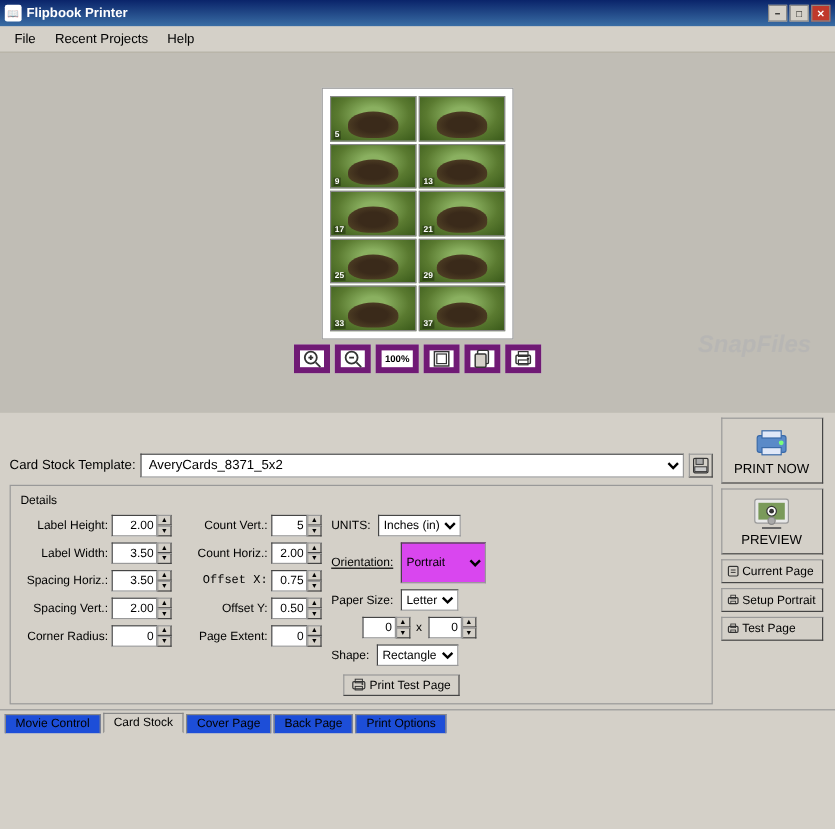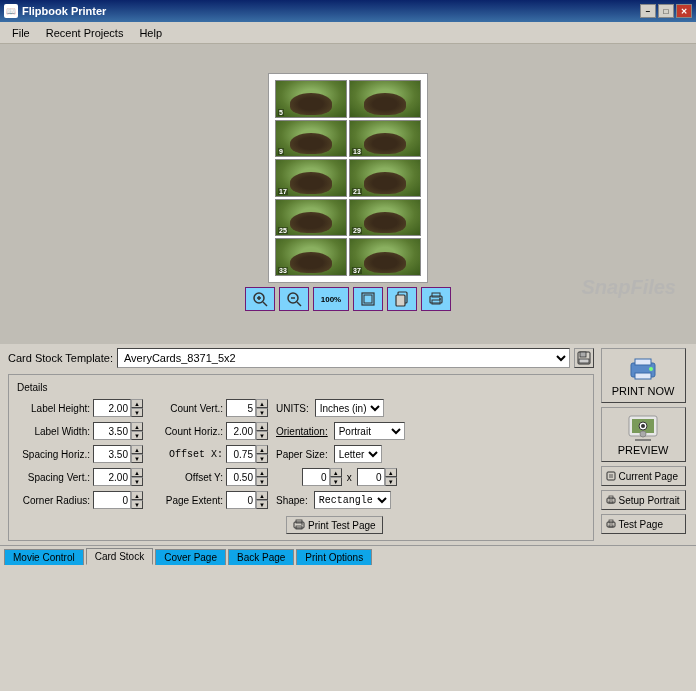--- a/index.html
+++ b/index.html
@@ -23,26 +23,26 @@
     .snapfiles-watermark { position: absolute; bottom: 45px; right: 20px; color: rgba(180,180,180,0.7); font-size: 20px; font-style: italic; font-weight: bold; }
     
     
     .paper-preview { background: white; border: 1px solid #999; width: 160px; height: 210px; padding: 6px; display: grid; grid-template-columns: 1fr 1fr; gap: 2px; position: relative; }
     
     .paper-cell { background: #5a7a3a; border: 1px solid #888; position: relative; overflow: hidden; display: flex; align-items: center; justify-content: center; }
     .cell-number { position: absolute; bottom: 1px; left: 2px; font-size: 7px; color: white; font-weight: bold; background: rgba(0,0,0,0.3); padding: 0 1px; }
     
     
     .toolbar { display: flex; justify-content: center; align-items: center; gap: 4px; padding: 4px 0; background: #c0bdb5; }
-    .toolbar-btn { width: 30px; height: 24px; background: #7dd3fc; border: 1px solid #701a75; display: flex; align-items: center; justify-content: center; cursor: pointer; font-size: 12px; }
+    .toolbar-btn { width: 30px; height: 24px; background: #ffffff; border: 5px solid #701a75; display: flex; align-items: center; justify-content: center; cursor: pointer; font-size: 12px; }
     
     
     .bottom-section { background: #d4d0c8; padding: 4px 8px; display: flex; gap: 4px; }
     
-    .left-panel { flex: 1; }
+    .left-panel { flex: 1; margin-top: 30px; }
     
     
     .template-row { display: flex; align-items: center; gap: 4px; margin-bottom: 6px; }
     .template-label { white-space: nowrap; }
     .template-select { flex: 1; height: 20px; font-size: 11px; border: 1px inset #999; padding: 0 2px; background: white; }
     .save-btn { width: 20px; height: 20px; background: #d4d0c8; border: 1px outset #999; display: flex; align-items: center; justify-content: center; font-size: 10px; cursor: pointer; }
     
     
     .details-group { border: 1px solid #999; padding: 6px; background: #d4d0c8; }
     .details-title { font-size: 10px; margin-top: -13px; margin-bottom: 6px; background: #d4d0c8; display: inline-block; padding: 0 2px; }
@@ -55,21 +55,21 @@
     
     
     .right-panel { width: 90px; display: flex; flex-direction: column; gap: 4px; align-items: center; }
     
     .action-btn { width: 85px; height: 55px; background: #d4d0c8; border: 1px outset #999; display: flex; flex-direction: column; align-items: center; justify-content: center; cursor: pointer; gap: 2px; }
     
     .small-btn { width: 85px; height: 20px; background: #d4d0c8; border: 1px outset #999; display: flex; align-items: center; gap: 3px; padding: 0 4px; cursor: pointer; font-size: 10px; }
     
     
     .tabs-bar { display: flex; align-items: flex-end; padding: 2px 4px 0; background: #d4d0c8; border-top: 1px solid #999; }
-    .tab { padding: 2px 8px; border: 1px solid #888; border-bottom: none; background: #0ea5e9; cursor: pointer; font-size: 10px; margin-right: 2px; }
+    .tab { padding: 2px 8px; border: 1px solid #888; border-bottom: none; background: #1d4ed8; cursor: pointer; font-size: 10px; margin-right: 2px; }
     .tab.active { background: #d4d0c8; border-bottom: 1px solid #d4d0c8; z-index: 1; }
     
     .field-row { display: flex; align-items: center; gap: 3px; margin-bottom: 2px; }
     .field-lbl { min-width: 75px; text-align: right; font-size: 10px; }
     
     
     .cell-img { width: 100%; height: 100%; background: 
       radial-gradient(ellipse at 50% 40%, #8ab060 20%, #5a7a30 60%, #3a5a1a 100%);
       position: relative; }
     .bear-shape { position: absolute; bottom: 2px; left: 50%; transform: translateX(-50%); width: 60%; height: 60%; background: radial-gradient(ellipse, #3a2a1a 40%, #5a4a2a 100%); border-radius: 50% 50% 40% 40%; }
@@ -352,21 +352,21 @@
 
           <div class="field-row">
             <span style="font-size:10px;white-space:nowrap;">UNITS:</span>
             <select style="height:18px;font-size:10px;border:1px inset #999;background:white;margin-left:3px;">
               <option>Inches (in)</option>
             </select>
           </div>
 
           <div class="field-row">
             <span style="font-size:10px;white-space:nowrap;text-decoration:underline;">Orientation:</span>
-            <select style="height:18px;font-size:10px;border:1px inset #999;background:#ffffff;margin-left:3px;">
+            <select style="height:34px;font-size:10px;border:1px inset #999;background:#d946ef;margin-left:3px;">
               <option>Portrait</option>
               <option>Landscape</option>
             </select>
           </div>
 
           <div class="field-row">
             <span style="font-size:10px;white-space:nowrap;">Paper Size:</span>
             <select style="height:18px;font-size:10px;border:1px inset #999;background:white;margin-left:3px;">
               <option>Letter</option>
               <option>A4</option>
@@ -387,21 +387,21 @@
               <input type="text" value="0" style="width: 28px; height: 18px; border: 1px inset rgb(153, 153, 153); font-size: 10px; text-align: right; padding: 0px 2px;">
               <div class="spin-btns">
                 <div class="spin-btn">▲</div>
                 <div class="spin-btn">▼</div>
               </div>
             </div>
           </div>
 
           <div class="field-row">
             <span style="font-size:10px;white-space:nowrap;">Shape:</span>
-            <select style="height:18px;font-size:10px;border:1px inset #999;background:white;margin-left:3px;font-family:Liberation Mono, monospace;">
+            <select style="height:18px;font-size:10px;border:1px inset #999;background:white;margin-left:3px;">
               <option>Rectangle</option>
               <option>Rounded</option>
               <option>Oval</option>
             </select>
           </div>
 
           <div style="margin-top:2px;padding-left:10px;">
             <button class="print-test-btn">
               <svg width="12" height="12" viewBox="0 0 12 12">
                   <rect x="1" y="3" width="10" height="6" rx="1" fill="none" stroke="#333" stroke-width="1"></rect>

